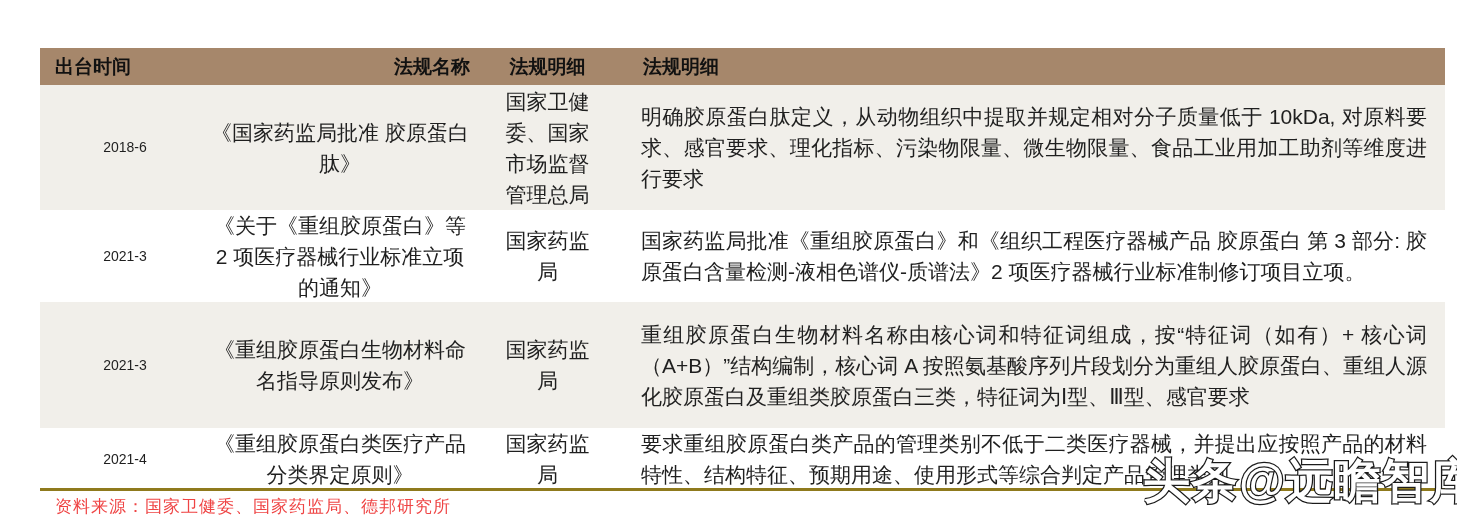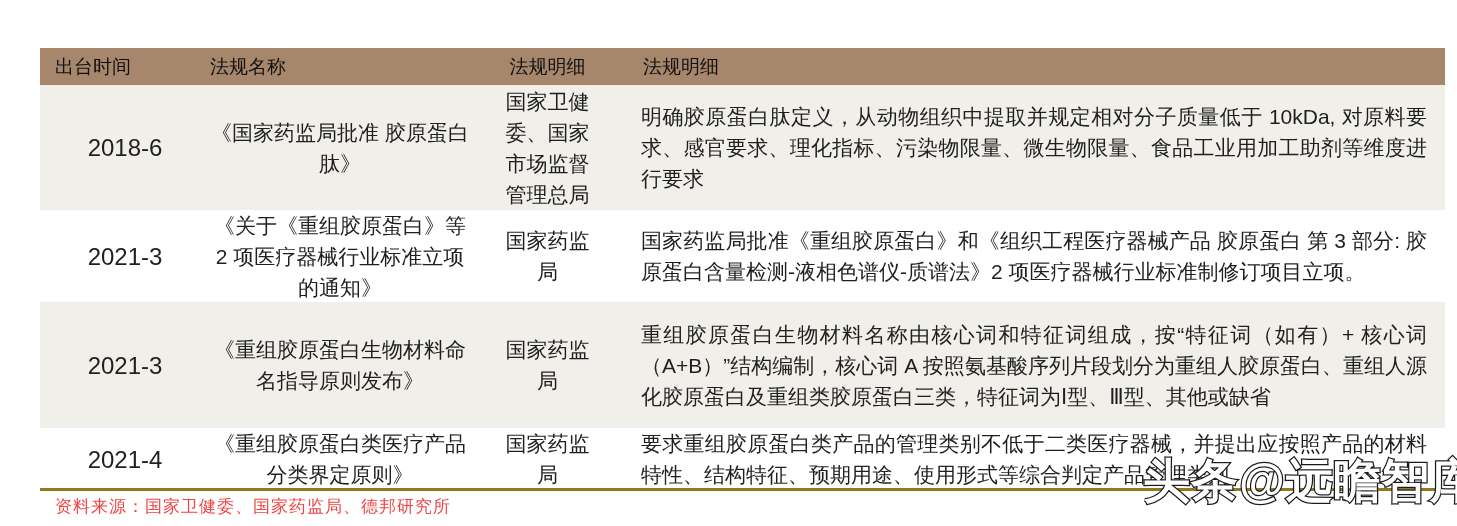--- a/index.html
+++ b/index.html
@@ -15,41 +15,41 @@
   .table-title {
     position: absolute; left: 55px; top: 11px;
     font-size: 21px; font-weight: bold; color: #B5452B;
     letter-spacing: 1px; white-space: nowrap;
   }
 
   .reg-table { position: absolute; left: 40px; top: 48px; width: 1405px; }
 
   .thead {
     display: flex; height: 37px; background: #A6876B;
-    font-weight: normal; font-size: 19px; color: #111; align-items: center;
+    font-weight: bold; font-size: 19px; color: #111; align-items: center;
   }
   .trow { display: flex; overflow: hidden; }
   .trow.alt { background: #F1EFEA; }
 
   .c1, .c2, .c3, .c4 { box-sizing: border-box; }
   .c1 { width: 170px; }
   .c2 { width: 260px; }
   .c3 { width: 155px; }
   .c4 { width: 820px; }
 
   .thead .c1 { padding-left: 15px; }
-  .thead .c2 { text-align: left; }
+  .thead .c2 { text-align: right; }
   .thead .c3 { text-align: center; }
   .thead .c4 { padding-left: 18px; }
 
   .cell {
     display: flex; align-items: center; justify-content: center;
     font-size: 21px; line-height: 31px; text-align: center;
   }
-  .cell.date { font-size: 24px; }
+  .cell.date { font-size: 14px; }
   .cell.agency { padding: 0 26px; }
   .cell.detail {
     justify-content: flex-start; text-align: justify;
     padding: 4px 18px 4px 16px;
   }
   .cell.detail span { width: 100%; }
 
   .bottom-rule {
     position: absolute; left: 40px; top: 488px;
     width: 1405px; height: 3px; background: #8F7A1D;
@@ -98,21 +98,21 @@
       <div class="cell detail c4">
           <span>国家药监局批准《重组胶原蛋白》和《组织工程医疗器械产品 胶原蛋白 第 3 部分: 胶原蛋白含量检测-液相色谱仪-质谱法》2 项医疗器械行业标准制修订项目立项。</span>
         </div>
     </div>
 
     <div class="trow alt" style="height:126px">
       <div class="cell date c1">2021-3</div>
       <div class="cell name c2">《重组胶原蛋白生物材料命名指导原则发布》</div>
       <div class="cell agency c3">国家药监局</div>
       <div class="cell detail c4">
-          <span>重组胶原蛋白生物材料名称由核心词和特征词组成，按“特征词（如有）+ 核心词（A+B）”结构编制，核心词 A 按照氨基酸序列片段划分为重组人胶原蛋白、重组人源化胶原蛋白及重组类胶原蛋白三类，特征词为Ⅰ型、Ⅲ型、其他或缺省</span>
+          <span>重组胶原蛋白生物材料名称由核心词和特征词组成，按“特征词（如有）+ 核心词（A+B）”结构编制，核心词 A 按照氨基酸序列片段划分为重组人胶原蛋白、重组人源化胶原蛋白及重组类胶原蛋白三类，特征词为Ⅰ型、Ⅲ型、感官要求</span>
         </div>
     </div>
 
     <div class="trow" style="height:62px">
       <div class="cell date c1">2021-4</div>
       <div class="cell name c2">《重组胶原蛋白类医疗产品分类界定原则》</div>
       <div class="cell agency c3">国家药监局</div>
       <div class="cell detail c4">
           <span>要求重组胶原蛋白类产品的管理类别不低于二类医疗器械，并提出应按照产品的材料特性、结构特征、预期用途、使用形式等综合判定产品管理类别</span>
         </div>

